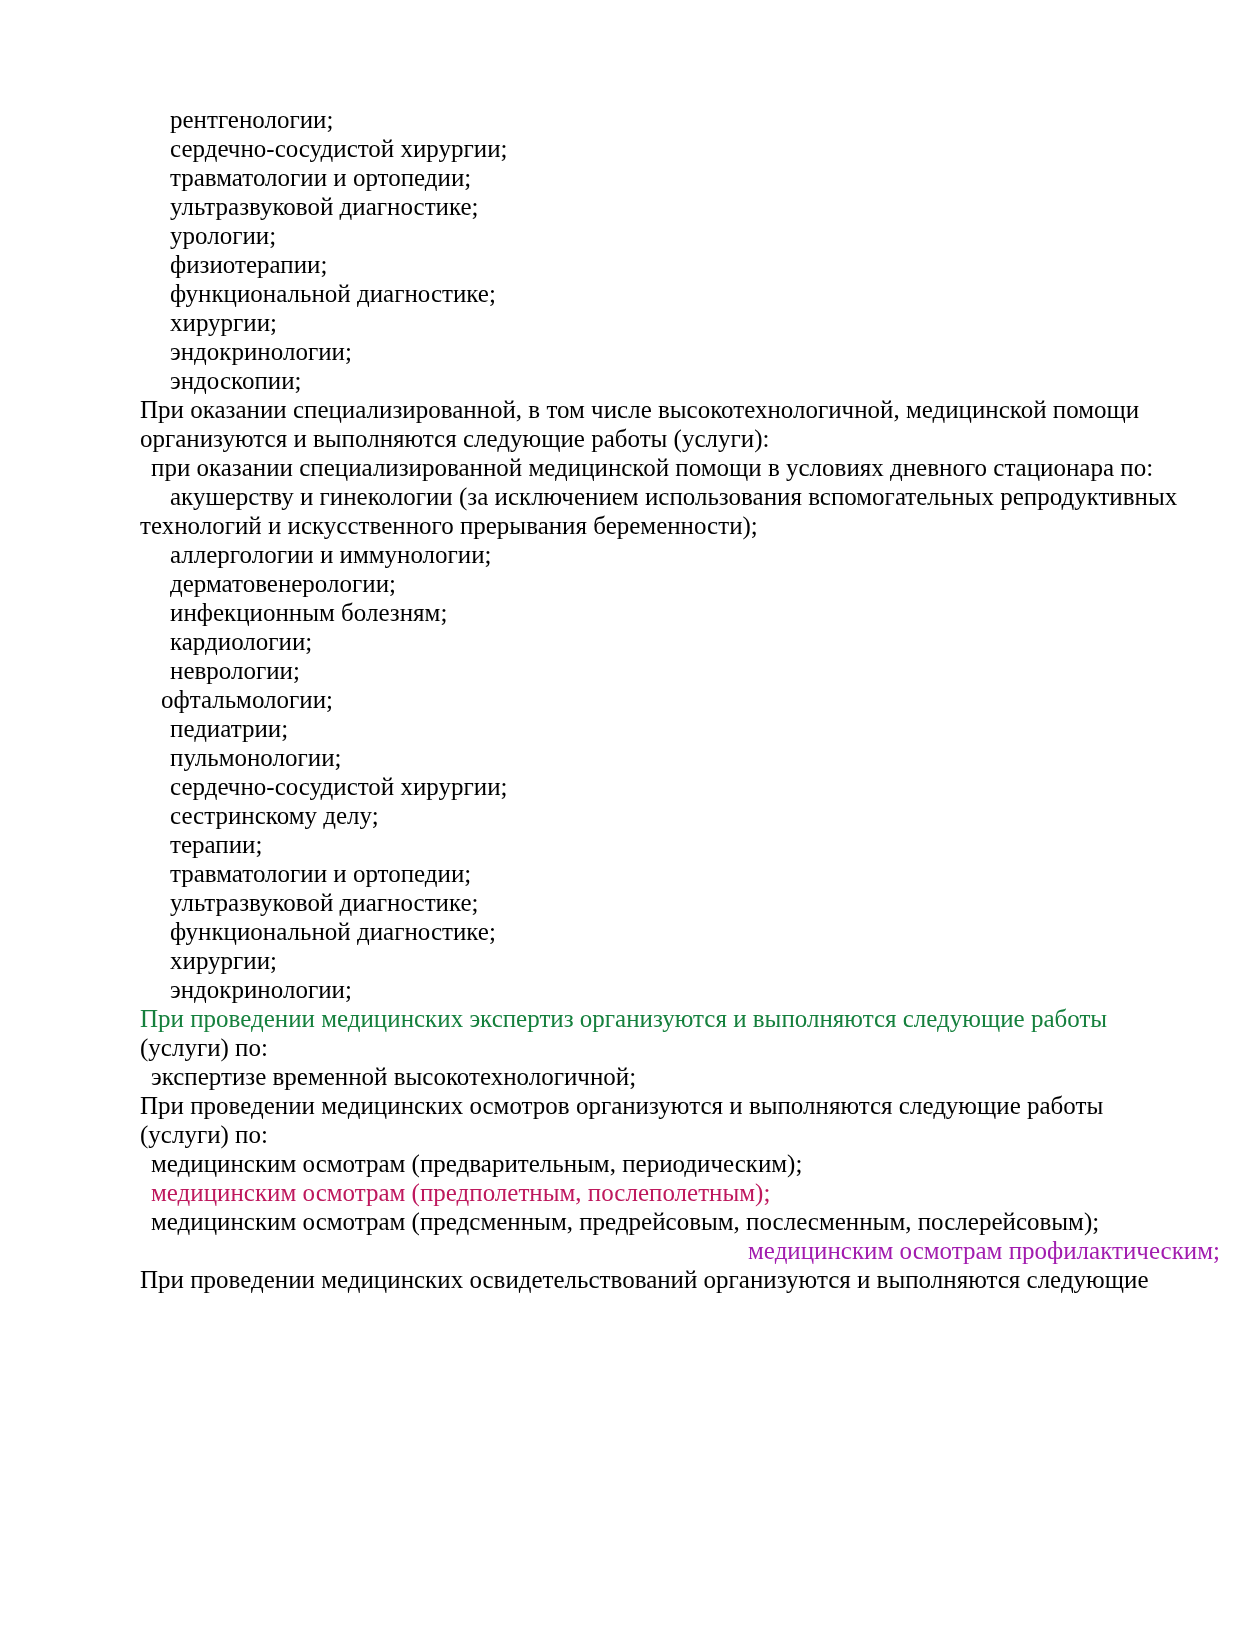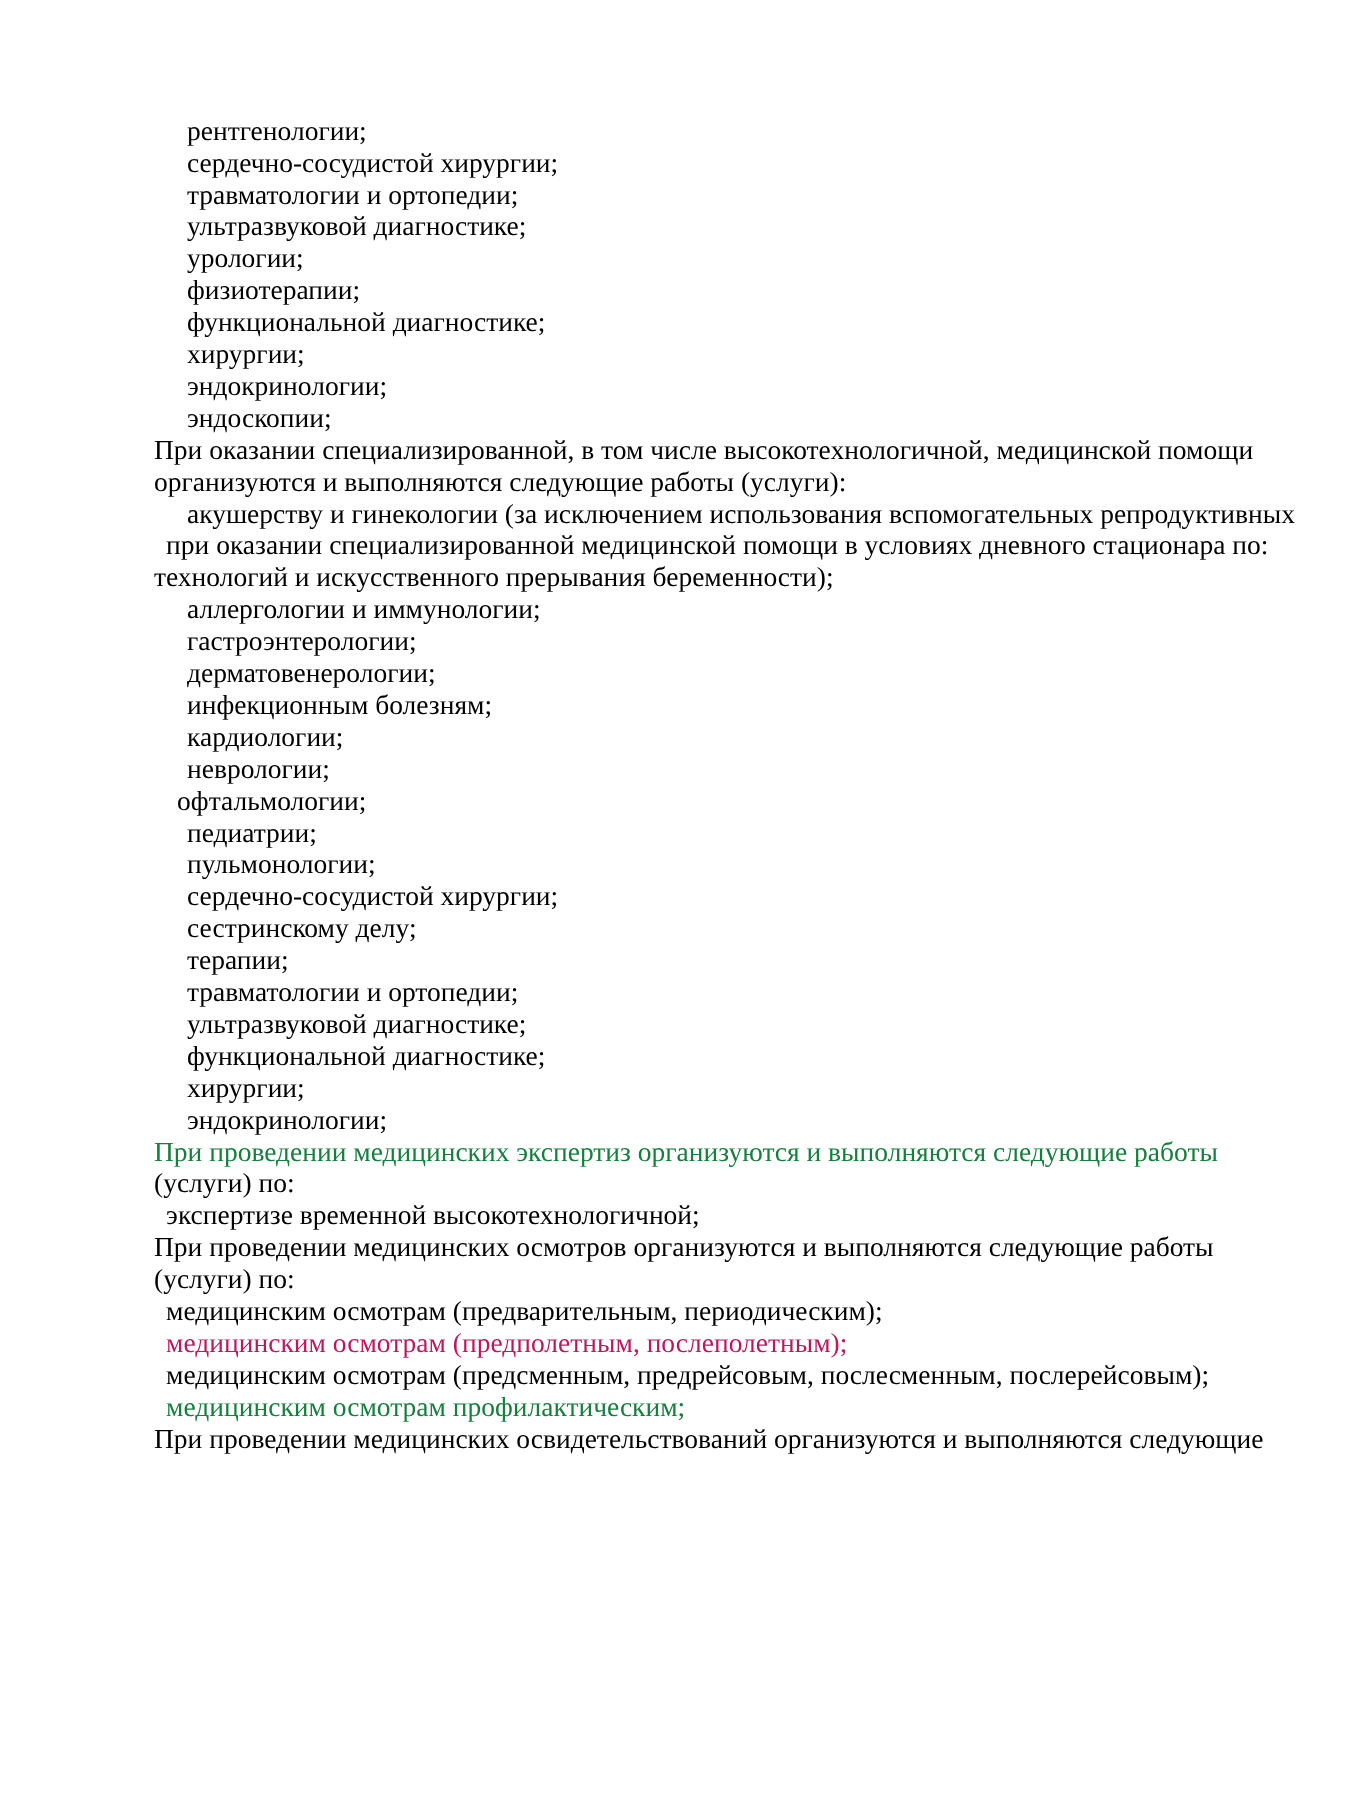--- a/index.html
+++ b/index.html
@@ -43,25 +43,24 @@
       <div class="line i2" style="color: rgb(0, 0, 0);">травматологии и ортопедии;</div>
       <div class="line i2" style="color: rgb(0, 0, 0);">ультразвуковой диагностике;</div>
       <div class="line i2" style="color: rgb(0, 0, 0);">урологии;</div>
       <div class="line i2" style="color: rgb(0, 0, 0);">физиотерапии;</div>
       <div class="line i2" style="color: rgb(0, 0, 0);">функциональной диагностике;</div>
       <div class="line i2" style="color: rgb(0, 0, 0);">хирургии;</div>
       <div class="line i2" style="color: rgb(0, 0, 0);">эндокринологии;</div>
       <div class="line i2" style="color: rgb(0, 0, 0);">эндоскопии;</div>
       <div class="line i0" style="color: rgb(0, 0, 0);">При оказании специализированной, в том числе высокотехнологичной, медицинской помощи</div>
       <div class="line i0" style="color: rgb(0, 0, 0);">организуются и выполняются следующие работы (услуги):</div>
+      <div class="line i1" style="color: rgb(0, 0, 0);">при оказании специализированной медицинской помощи в условиях дневного стационара по:</div>
       <div class="line i2" style="color: rgb(0, 0, 0);">акушерству и гинекологии (за исключением использования вспомогательных репродуктивных</div>
-      <div class="line i1" style="color: rgb(0, 0, 0);">при оказании специализированной медицинской помощи в условиях дневного стационара по:</div>
       <div class="line i0" style="color: rgb(0, 0, 0);">технологий и искусственного прерывания беременности);</div>
       <div class="line i2" style="color: rgb(0, 0, 0);">аллергологии и иммунологии;</div>
-      <div class="line i2" style="color: rgb(0, 0, 0);">гастроэнтерологии;</div>
       <div class="line i2" style="color: rgb(0, 0, 0);">дерматовенерологии;</div>
       <div class="line i2" style="color: rgb(0, 0, 0);">инфекционным болезням;</div>
       <div class="line i2" style="color: rgb(0, 0, 0);">кардиологии;</div>
       <div class="line i2" style="color: rgb(0, 0, 0);">неврологии;</div>
       <div class="line i2" style="color: #000000; margin-left: 21px;">офтальмологии;</div>
       <div class="line i2" style="color: rgb(0, 0, 0);">педиатрии;</div>
       <div class="line i2" style="color: rgb(0, 0, 0);">пульмонологии;</div>
       <div class="line i2" style="color: rgb(0, 0, 0);">сердечно-сосудистой хирургии;</div>
       <div class="line i2" style="color: rgb(0, 0, 0);">сестринскому делу;</div>
       <div class="line i2" style="color: rgb(0, 0, 0);">терапии;</div>
@@ -71,16 +70,16 @@
       <div class="line i2" style="color: rgb(0, 0, 0);">хирургии;</div>
       <div class="line i2" style="color: rgb(0, 0, 0);">эндокринологии;</div>
       <div class="line i0" style="color: #15803d;">При проведении медицинских экспертиз организуются и выполняются следующие работы</div>
       <div class="line i0" style="color: rgb(0, 0, 0);">(услуги) по:</div>
       <div class="line i1" style="color: rgb(0, 0, 0);">экспертизе временной высокотехнологичной;</div>
       <div class="line i0" style="color: rgb(0, 0, 0);">При проведении медицинских осмотров организуются и выполняются следующие работы</div>
       <div class="line i0" style="color: rgb(0, 0, 0);">(услуги) по:</div>
       <div class="line i1" style="color: rgb(0, 0, 0);">медицинским осмотрам (предварительным, периодическим);</div>
       <div class="line i1" style="color: #be185d;">медицинским осмотрам (предполетным, послеполетным);</div>
       <div class="line i1" style="color: rgb(0, 0, 0);">медицинским осмотрам (предсменным, предрейсовым, послесменным, послерейсовым);</div>
-      <div class="line i1" style="color: #15803d;">медицинским осмотрам профилактическим;</div>
+      <div class="line i1" style="color: #a21caf; text-align: right;">медицинским осмотрам профилактическим;</div>
       <div class="line i0" style="color: rgb(0, 0, 0);">При проведении медицинских освидетельствований организуются и выполняются следующие</div>
     </div>
 </div>
 
 </body></html>

